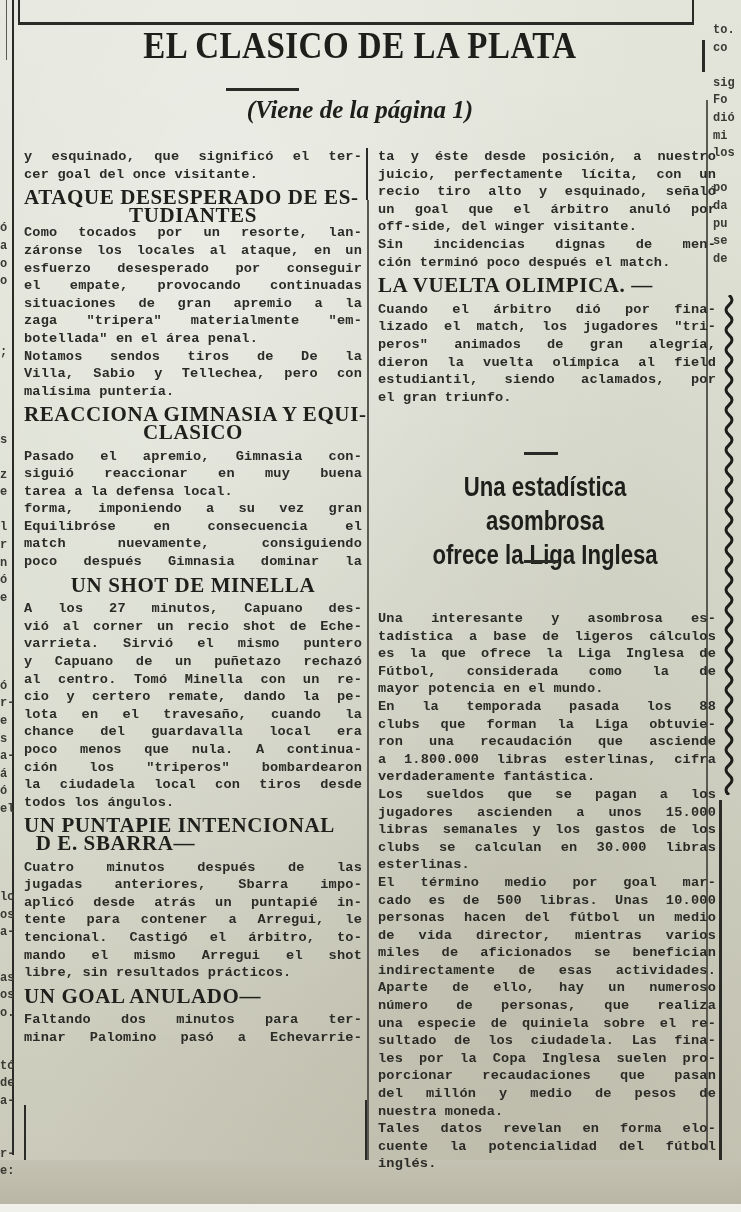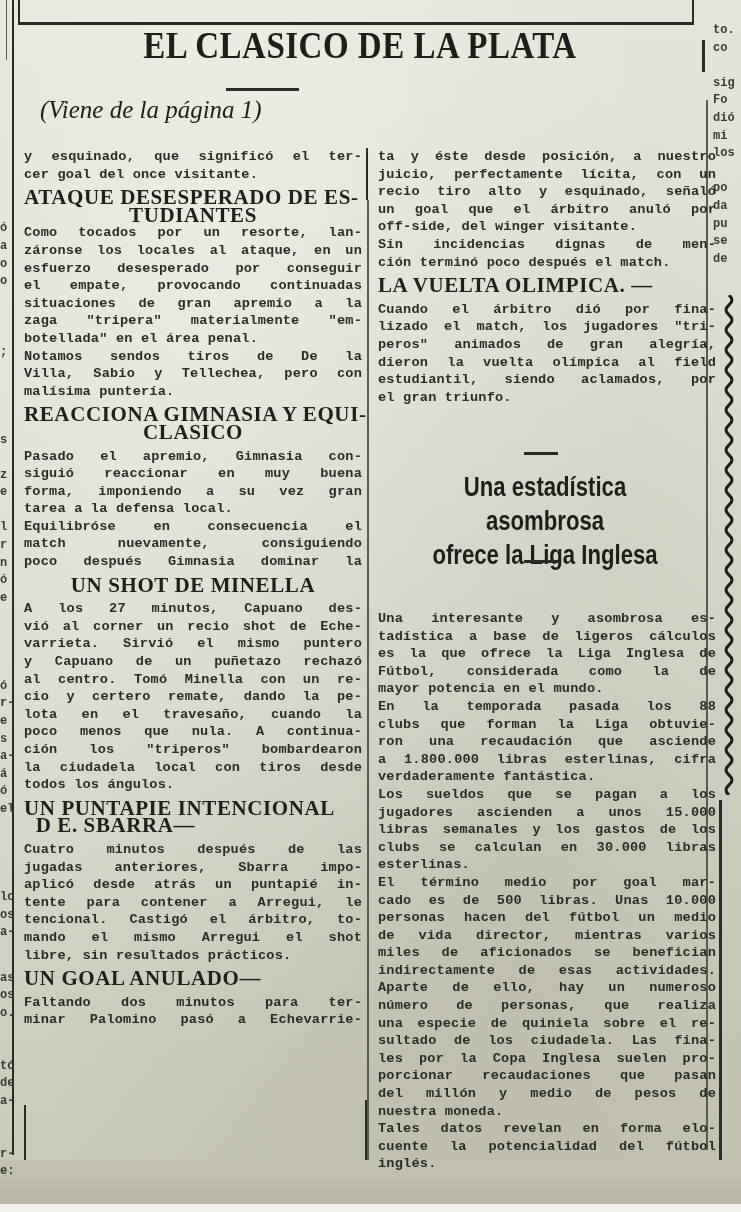--- a/index.html
+++ b/index.html
@@ -32,22 +32,23 @@
     position: absolute; left: 40px; top: 28px; width: 640px;
     text-align: center;
     font-family: "Liberation Serif", "DejaVu Serif", serif;
     font-weight: bold; font-size: 33px; letter-spacing: 0.5px;
     transform: scaleY(1.12);
     color: #1e1e1b;
   }
   .headline-dash { left: 226px; top: 88px; width: 73px; height: 3px; }
   .continued {
     position: absolute; left: 40px; top: 96px; width: 640px;
+    text-align: center;
     font-family: "Liberation Serif", "DejaVu Serif", serif;
-    font-style: italic; font-weight: normal; font-size: 25px;
+    font-style: italic; font-weight: bold; font-size: 25px;
     color: #1e1e1b;
   }
 
   .col {
     position: absolute;
     font-family: "Liberation Mono", "DejaVu Sans Mono", monospace;
     font-weight: bold;
     font-size: 13.6px;
     line-height: 17.6px;
     color: #2b2b27;
@@ -209,35 +210,36 @@
     <span class="line">botellada" en el área penal.</span>
     <span class="line justify">  Notamos sendos tiros de De la</span>
     <span class="line justify">Villa, Sabio y Tellechea, pero con</span>
     <span class="line">malísima puntería.</span>
     <span class="line" style="height: 6px;"></span>
     <span class="line sub">REACCIONA GIMNASIA Y EQUI-</span>
     <span class="line sub center">CLASICO</span>
     <span class="line" style="height: 6px;"></span>
     <span class="line justify">  Pasado el apremio, Gimnasia con-</span>
     <span class="line justify">siguió reaccionar en muy buena</span>
+    <span class="line">tarea a la defensa local.</span>
     <span class="line justify">forma, imponiendo a su vez gran</span>
-    <span class="line">tarea a la defensa local.</span>
     <span class="line justify">  Equilibróse en consecuencia el</span>
     <span class="line justify">match nuevamente, consiguiendo</span>
     <span class="line justify">poco después Gimnasia dominar la</span>
     <span class="line" style="height: 6px;"></span>
     <span class="line sub center">UN SHOT DE MINELLA</span>
     <span class="line" style="height: 6px;"></span>
     <span class="line justify">  A los 27 minutos, Capuano des-</span>
     <span class="line justify">vió al corner un recio shot de Eche-</span>
     <span class="line justify">varrieta. Sirvió el mismo puntero</span>
     <span class="line justify">y Capuano de un puñetazo rechazó</span>
     <span class="line justify">al centro. Tomó Minella con un re-</span>
     <span class="line justify">cio y certero remate, dando la pe-</span>
     <span class="line justify">lota en el travesaño, cuando la</span>
+    <span class="line justify">chance del guardavalla local era</span>
     <span class="line justify">poco menos que nula. A continua-</span>
     <span class="line justify">ción los "triperos" bombardearon</span>
     <span class="line justify">la ciudadela local con tiros desde</span>
     <span class="line">todos los ángulos.</span>
     <span class="line" style="height: 6px;"></span>
     <span class="line sub">UN PUNTAPIE INTENCIONAL</span>
     <span class="line sub">  D E. SBARRA—</span>
     <span class="line" style="height: 6px;"></span>
     <span class="line justify">  Cuatro minutos después de las</span>
     <span class="line justify">jugadas anteriores, Sbarra impo-</span>

